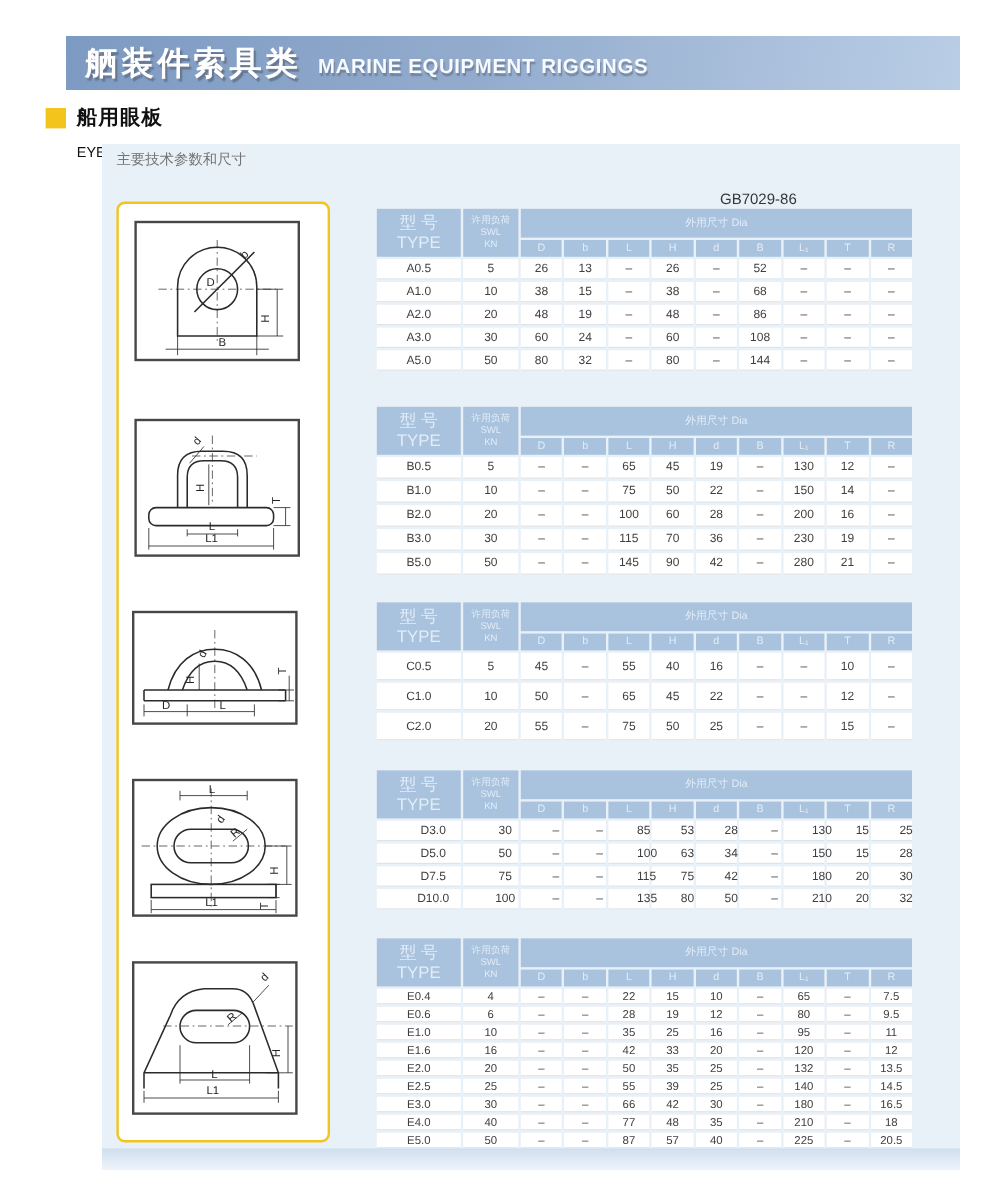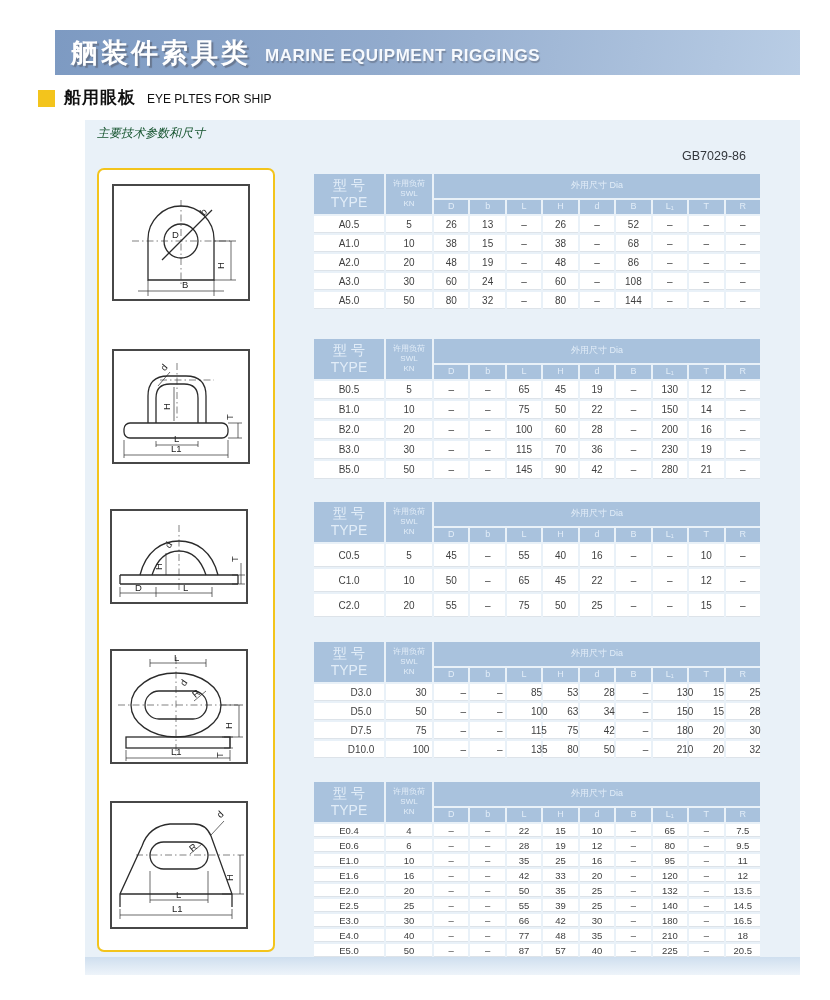--- a/index.html
+++ b/index.html
@@ -10,30 +10,30 @@
   .banner{position:absolute;left:55px;top:30px;width:745px;height:45px;
     background:linear-gradient(100deg,#7d9ac2 0%,#92abcd 45%,#b9cde5 100%);
     display:flex;align-items:center;padding-left:16px;box-sizing:border-box;gap:14px;}
   .banner .zh{font-size:27px;font-weight:bold;color:#ffffff;letter-spacing:3px;
     text-shadow:2px 2px 1px rgba(95,105,125,.75);white-space:nowrap;}
   .banner .en{font-size:17px;font-weight:bold;color:#f6f9fd;letter-spacing:.5px;
     text-shadow:1px 2px 1px rgba(95,105,125,.6);white-space:nowrap;padding-top:6px;}
 
   
   .bullet{position:absolute;left:38px;top:90px;width:17px;height:17px;background:#f3c41c;}
-  .sec{position:absolute;left:64px;top:86px;display:flex;align-items:baseline;gap:11px;}
+  .sec{position:absolute;left:64px;top:86px;display:flex;align-items:baseline;gap:11px;flex-direction:column;}
   .sec .zh{font-size:17px;font-weight:bold;color:#101010;letter-spacing:1px;}
   .sec .en{font-size:12px;font-weight:normal;color:#101010;}
 
   
   .content{position:absolute;left:85px;top:120px;width:715px;height:855px;background:#e9f1f8;}
-  .intro{position:absolute;left:97px;top:125px;color:#14532d;font-style:italic;}
+  .intro{position:absolute;left:97px;top:125px;color:#737373;}
   .intro .zh{font-size:12px;line-height:16px;}
   .intro .en{font-size:11.5px;line-height:16px;}
-  .gbcode{position:absolute;left:600px;top:149px;width:146px;text-align:right;font-size:12.5px;color:#33373c;}
+  .gbcode{position:absolute;left:600px;top:159px;width:146px;font-size:12.5px;color:#33373c;}
   .footerbar{position:absolute;left:85px;top:957px;width:715px;height:18px;
     background:linear-gradient(180deg,#cudfef,#eef4fa);
     background:linear-gradient(180deg,#cfdfef,#eef4fa);}
 
   
   .diagbox{position:absolute;left:97px;top:168px;width:178px;height:784px;background:#ffffff;
     border:2px solid #f3c41c;border-radius:7px;box-sizing:border-box;}
   .frame{position:absolute;background:#fff;border:2px solid #474747;box-sizing:border-box;}
   .frame svg{display:block;}
   svg text{font-size:9.5px;fill:#222;font-family:"Liberation Sans",sans-serif;}

